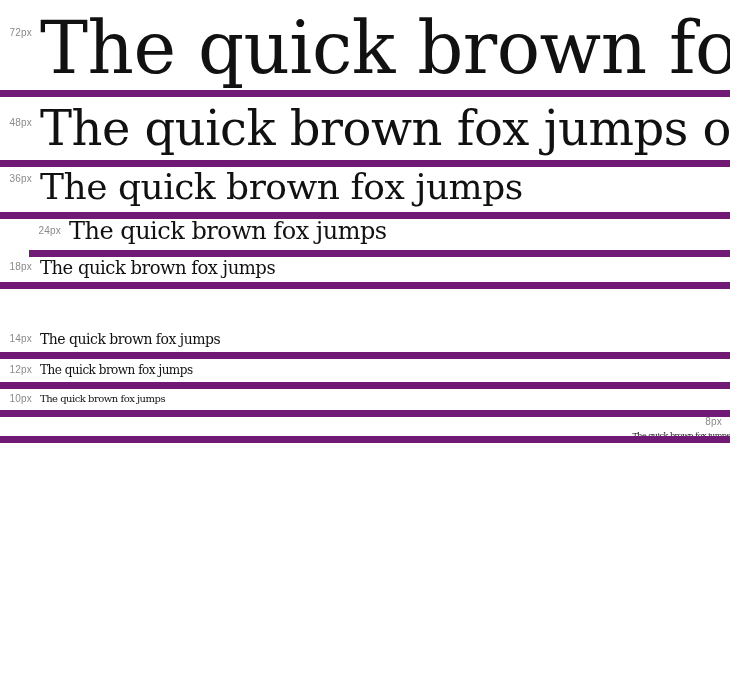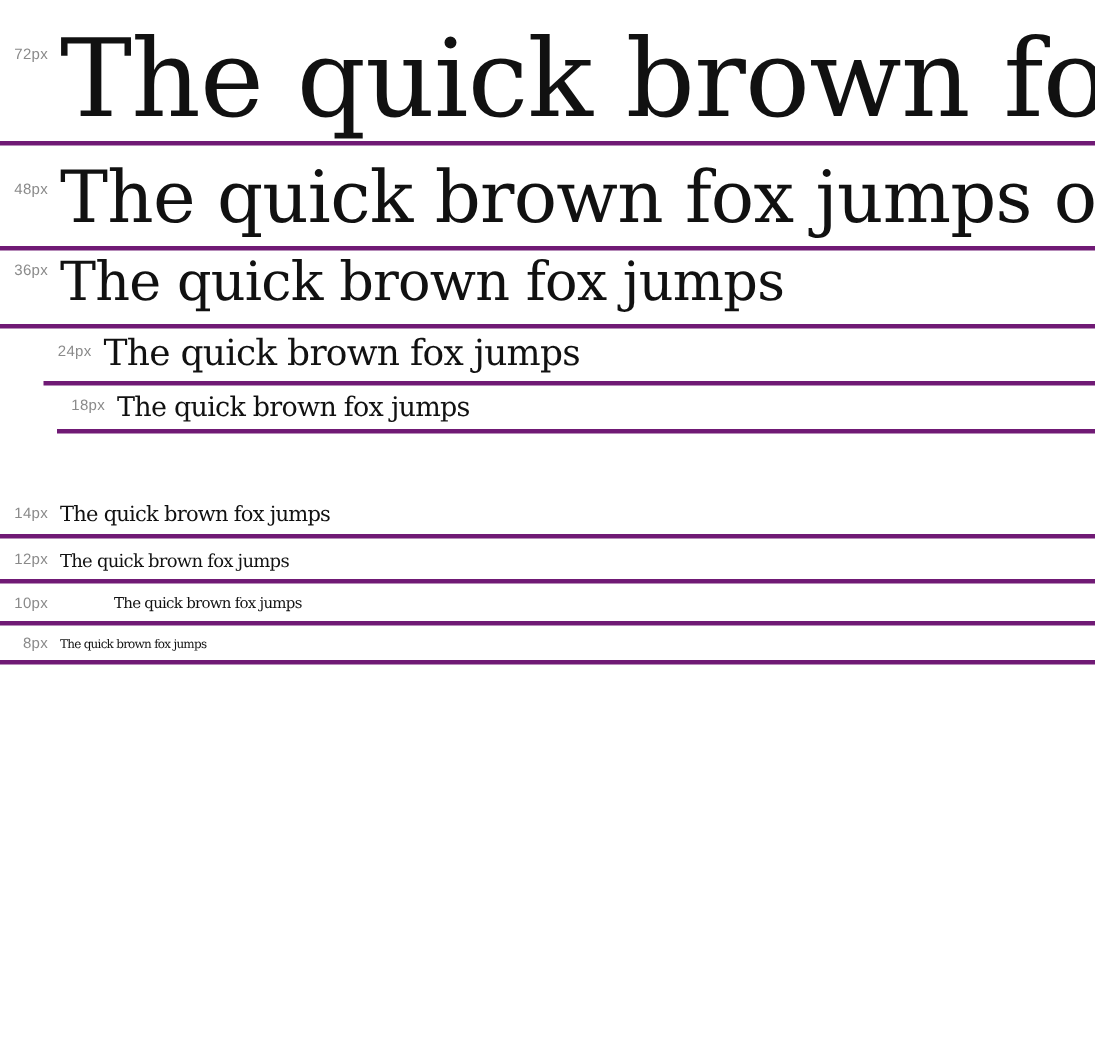--- a/index.html
+++ b/index.html
@@ -12,21 +12,21 @@
     height: 700px;
     overflow: hidden;
     font-family: "Liberation Sans", sans-serif;
   }
   .specimen {
     width: 730px;
   }
   .row {
     display: flex;
     align-items: flex-end;
-    border-bottom: 3px solid #701a75;
+    border-bottom: 7px solid #701a75;
     overflow: hidden;
     white-space: nowrap;
     box-sizing: border-box;
   }
   .size-label {
     width: 40px;
     min-width: 40px;
     text-align: right;
     padding-right: 8px;
     color: #8a8a8a;
@@ -58,37 +58,37 @@
   .r48 .size-label { padding-bottom: 32px; }
 
   .r36 { height: 52px; align-items: center; }
   .r36 .sample { font-size: 36px; padding-bottom: 5px; }
   .r36 .size-label { padding-bottom: 22px; }
 
   .r24 { height: 38px; margin-left: 29px; }
   .r24 .sample { font-size: 24px; padding-bottom: 5px; }
   .r24 .size-label { padding-bottom: 14px; }
 
-  .r18 { height: 32px; margin-left: 38px; }
+  .r18 { height: 32px; }
   .r18 .sample { font-size: 18px; padding-bottom: 5px; }
   .r18 .size-label { padding-bottom: 10px; }
 
   .r14 { height: 30px; margin-top: 40px; }
   .r14 .sample { font-size: 14px; padding-bottom: 5px; }
   .r14 .size-label { padding-bottom: 8px; }
 
   .r12 { height: 30px; }
   .r12 .sample { font-size: 12px; padding-bottom: 5px; }
   .r12 .size-label { padding-bottom: 7px; }
 
-  .r10 { height: 28px; gap: 36px; }
+  .r10 { height: 28px; }
   .r10 .sample { font-size: 10px; padding-bottom: 5px; }
   .r10 .size-label { padding-bottom: 6px; }
 
-  .r8 { height: 26px; }
+  .r8 { height: 26px; flex-direction: column; }
   .r8 .sample { font-size: 8px; padding-bottom: 5px; }
   .r8 .size-label { padding-bottom: 5px; }
 
   .filler {
     width: 730px;
     background: #ffffff;
   }
 </style>
 </head>
 <body>

